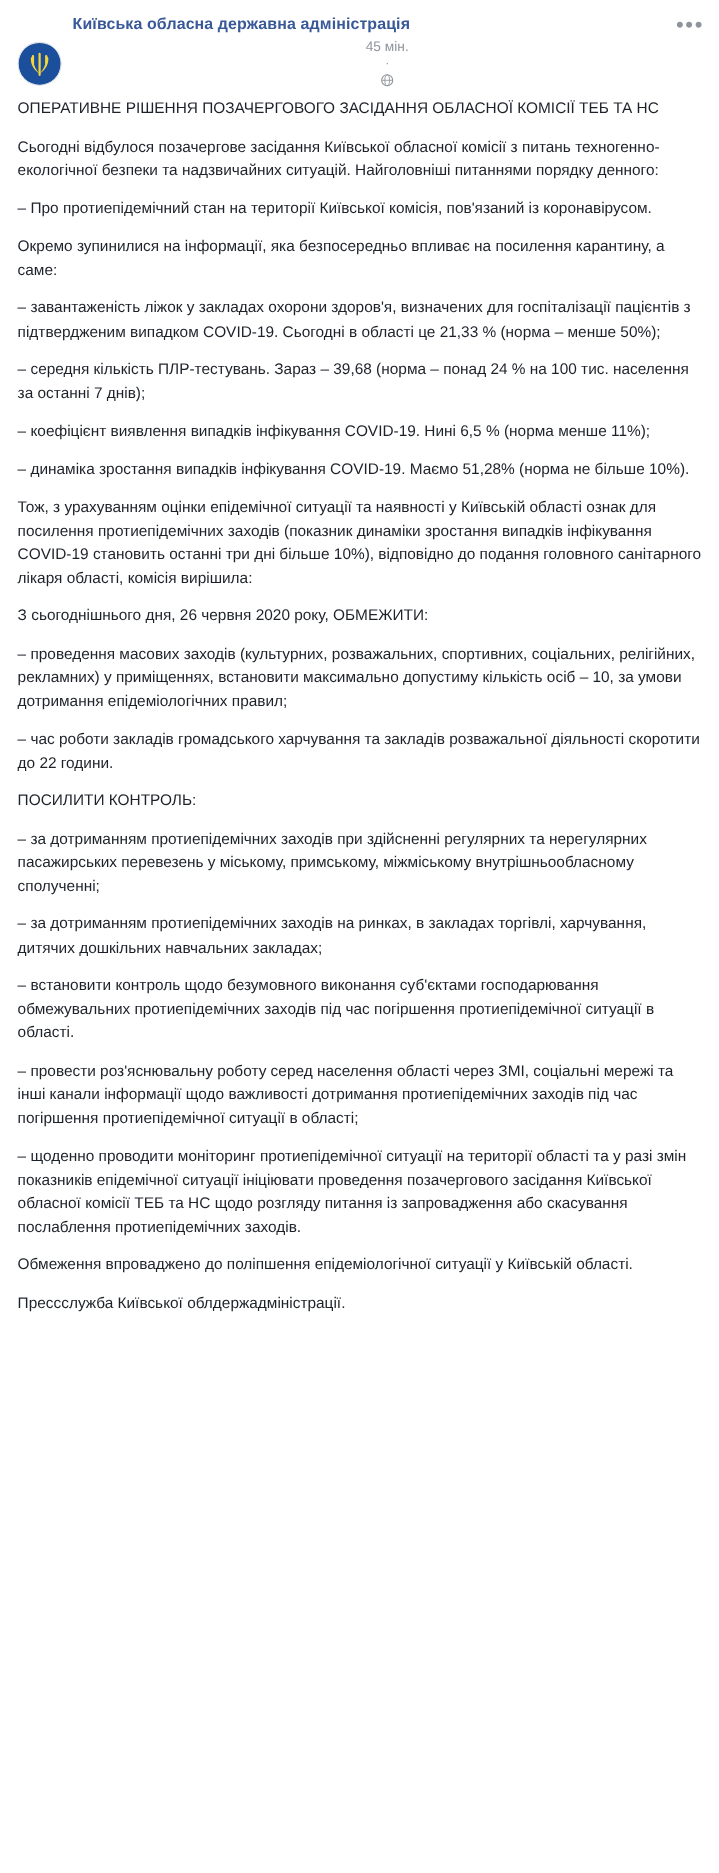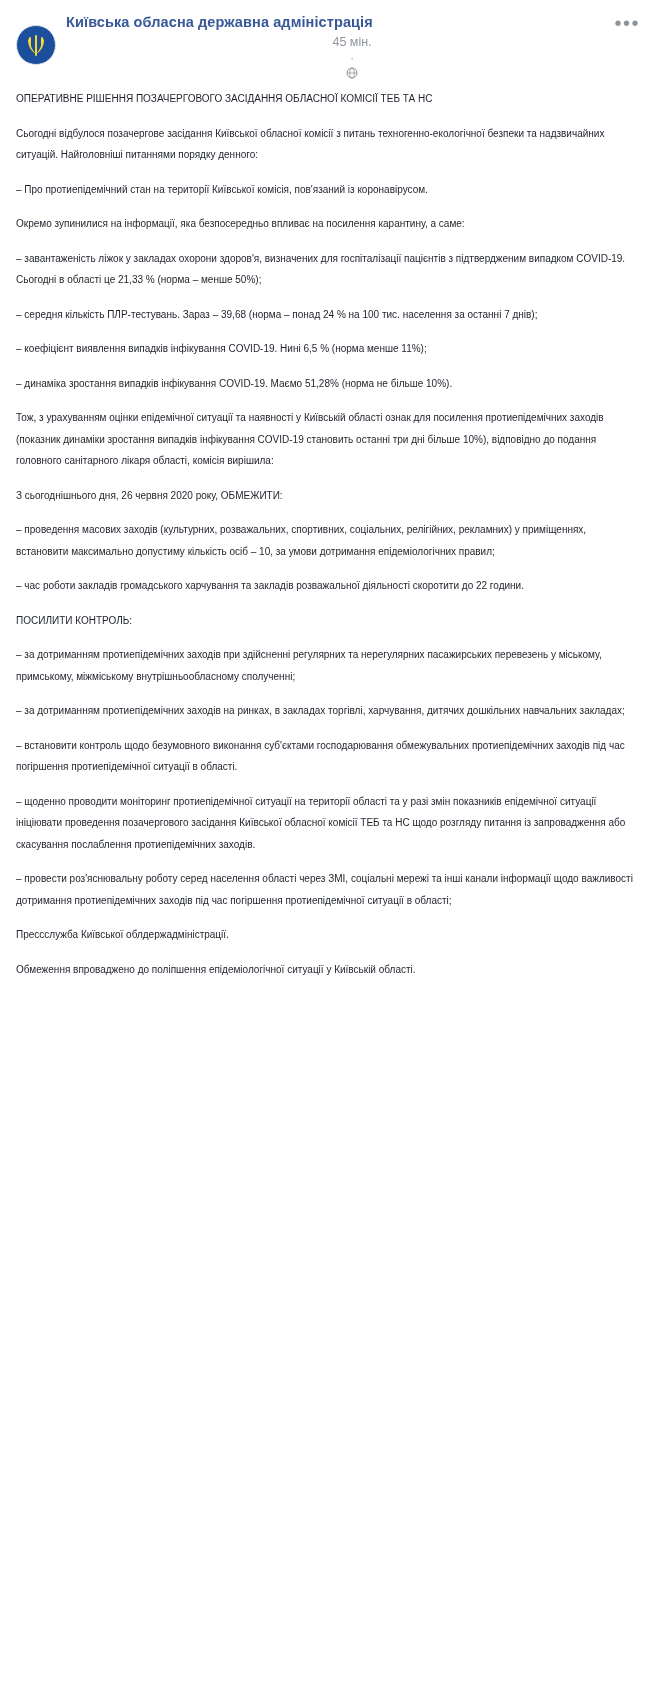--- a/index.html
+++ b/index.html
@@ -12,21 +12,21 @@
   body {
     width: 654px;
   }
   .post {
     width: 654px;
     background: #ffffff;
     padding: 0;
   }
   .post-header {
     display: flex;
-    align-items: center;
+    align-items: flex-end;
     padding: 12px 16px 4px 16px;
     position: relative;
   }
   .avatar {
     width: 40px;
     height: 40px;
     border-radius: 50%;
     background: #1b4f9c;
     flex: 0 0 40px;
     display: flex;
@@ -77,21 +77,21 @@
     color: #8d949e;
     font-size: 20px;
     line-height: 14px;
     letter-spacing: 1.5px;
     cursor: pointer;
     user-select: none;
   }
   .post-body {
     padding: 6px 16px 18px 16px;
     color: #1d2129;
-    font-size: 10px;
+    font-size: 14px;
     line-height: 21.5px;
   }
   .post-body p {
     margin: 0 0 13px 0;
   }
   .post-body p:last-child {
     margin-bottom: 0;
   }
   .title {
     font-weight: normal;
@@ -146,19 +146,19 @@
     <p>– коефіцієнт виявлення випадків інфікування COVID-19. Нині 6,5 % (норма менше 11%);</p>
     <p>– динаміка зростання випадків інфікування COVID-19. Маємо 51,28% (норма не більше 10%).</p>
     <p>Тож, з урахуванням оцінки епідемічної ситуації та наявності у Київській області ознак для посилення протиепідемічних заходів (показник динаміки зростання випадків інфікування COVID-19 становить останні три дні більше 10%), відповідно до подання головного санітарного лікаря області, комісія вирішила:</p>
     <p>З сьогоднішнього дня, 26 червня 2020 року, ОБМЕЖИТИ:</p>
     <p>– проведення масових заходів (культурних, розважальних, спортивних, соціальних, релігійних, рекламних) у приміщеннях, встановити максимально допустиму кількість осіб – 10, за умови дотримання епідеміологічних правил;</p>
     <p>– час роботи закладів громадського харчування та закладів розважальної діяльності скоротити до 22 години.</p>
     <p>ПОСИЛИТИ КОНТРОЛЬ:</p>
     <p>– за дотриманням протиепідемічних заходів при здійсненні регулярних та нерегулярних пасажирських перевезень у міському, примському, міжміському внутрішньообласному сполученні;</p>
     <p>– за дотриманням протиепідемічних заходів на ринках, в закладах торгівлі, харчування, дитячих дошкільних навчальних закладах;</p>
     <p>– встановити контроль щодо безумовного виконання суб'єктами господарювання обмежувальних протиепідемічних заходів під час погіршення протиепідемічної ситуації в області.</p>
+    <p>– провести роз'яснювальну роботу серед населення області через ЗМІ, соціальні мережі та інші канали інформації щодо важливості дотримання протиепідемічних заходів під час погіршення протиепідемічної ситуації в області;</p>
     <p>– щоденно проводити моніторинг протиепідемічної ситуації на території області та у разі змін показників епідемічної ситуації ініціювати проведення позачергового засідання Київської обласної комісії ТЕБ та НС щодо розгляду питання із запровадження або скасування послаблення протиепідемічних заходів.</p>
-    <p>– провести роз'яснювальну роботу серед населення області через ЗМІ, соціальні мережі та інші канали інформації щодо важливості дотримання протиепідемічних заходів під час погіршення протиепідемічної ситуації в області;</p>
+    <p>Обмеження впроваджено до поліпшення епідеміологічної ситуації у Київській області.</p>
     <p>Прессслужба Київської облдержадміністрації.</p>
-    <p>Обмеження впроваджено до поліпшення епідеміологічної ситуації у Київській області.</p>
   </div>
 
 </div>
 
 </body></html>

